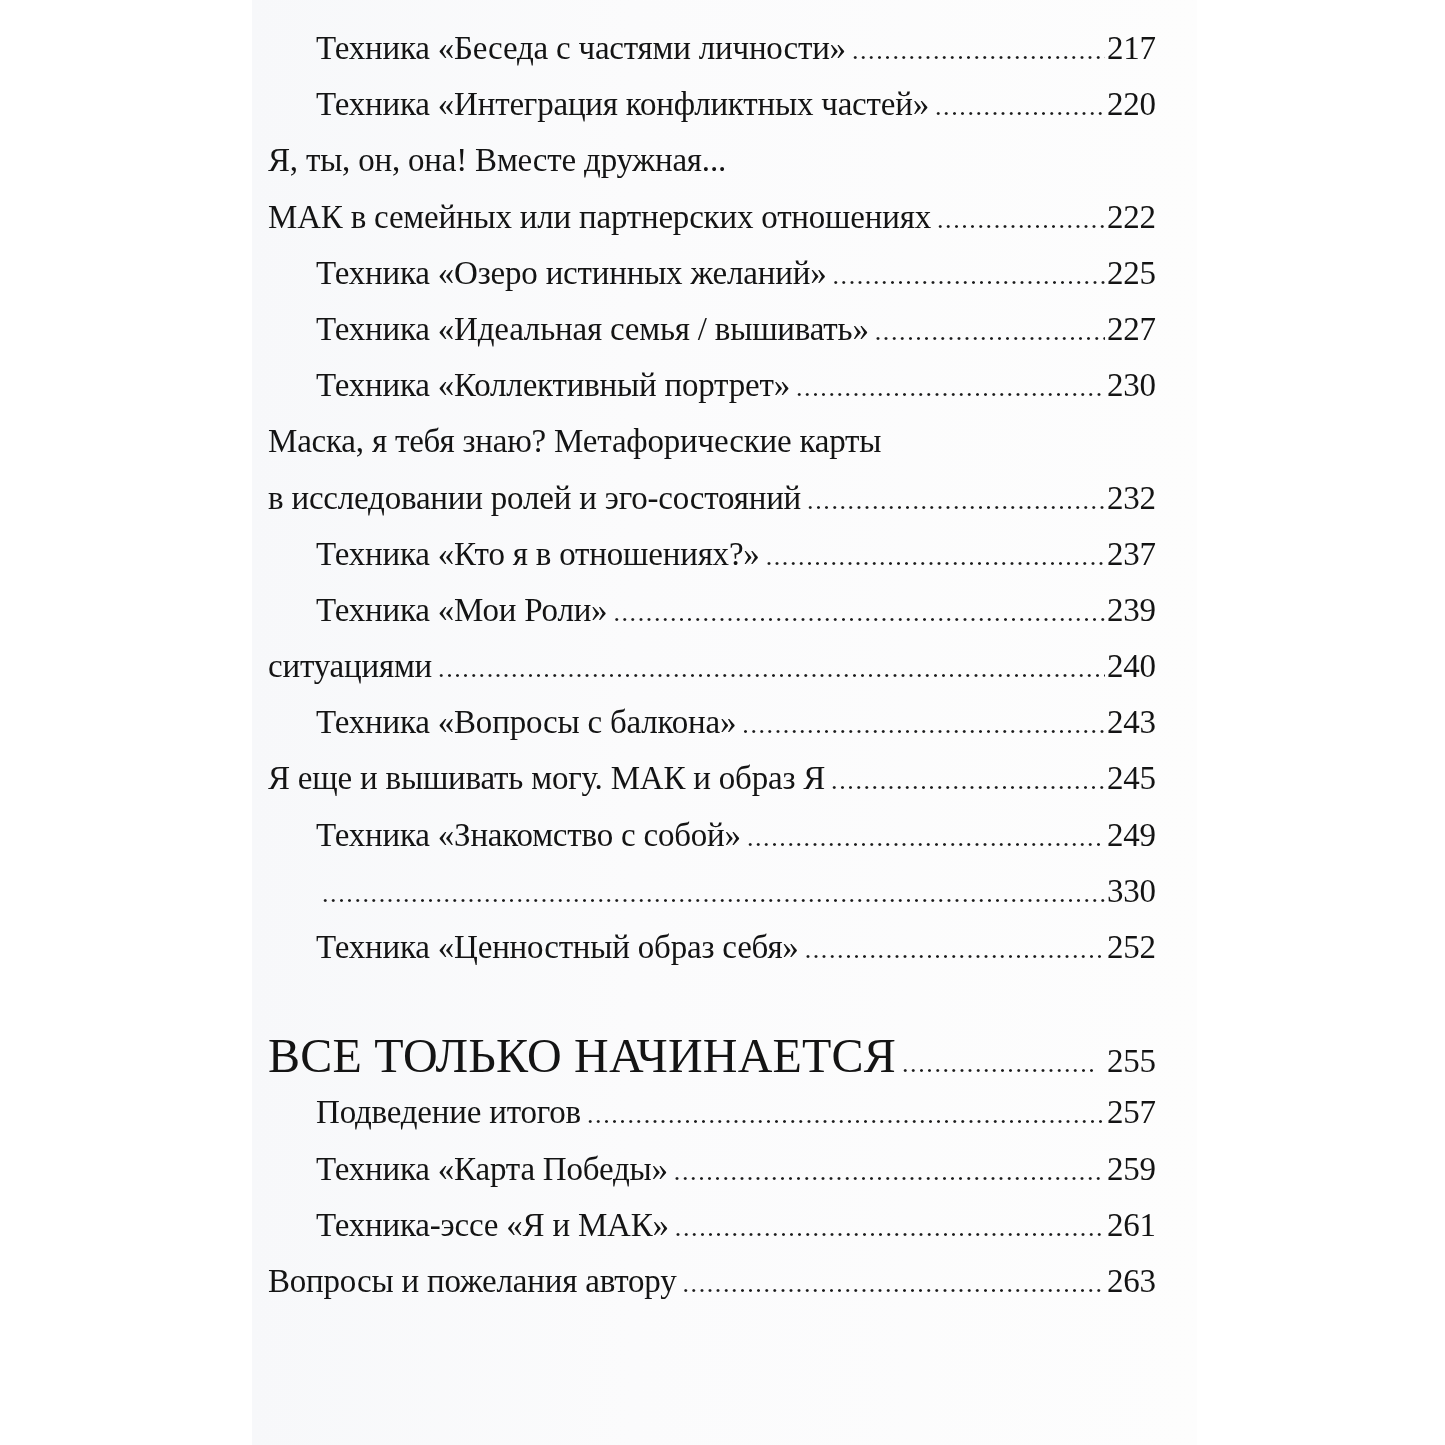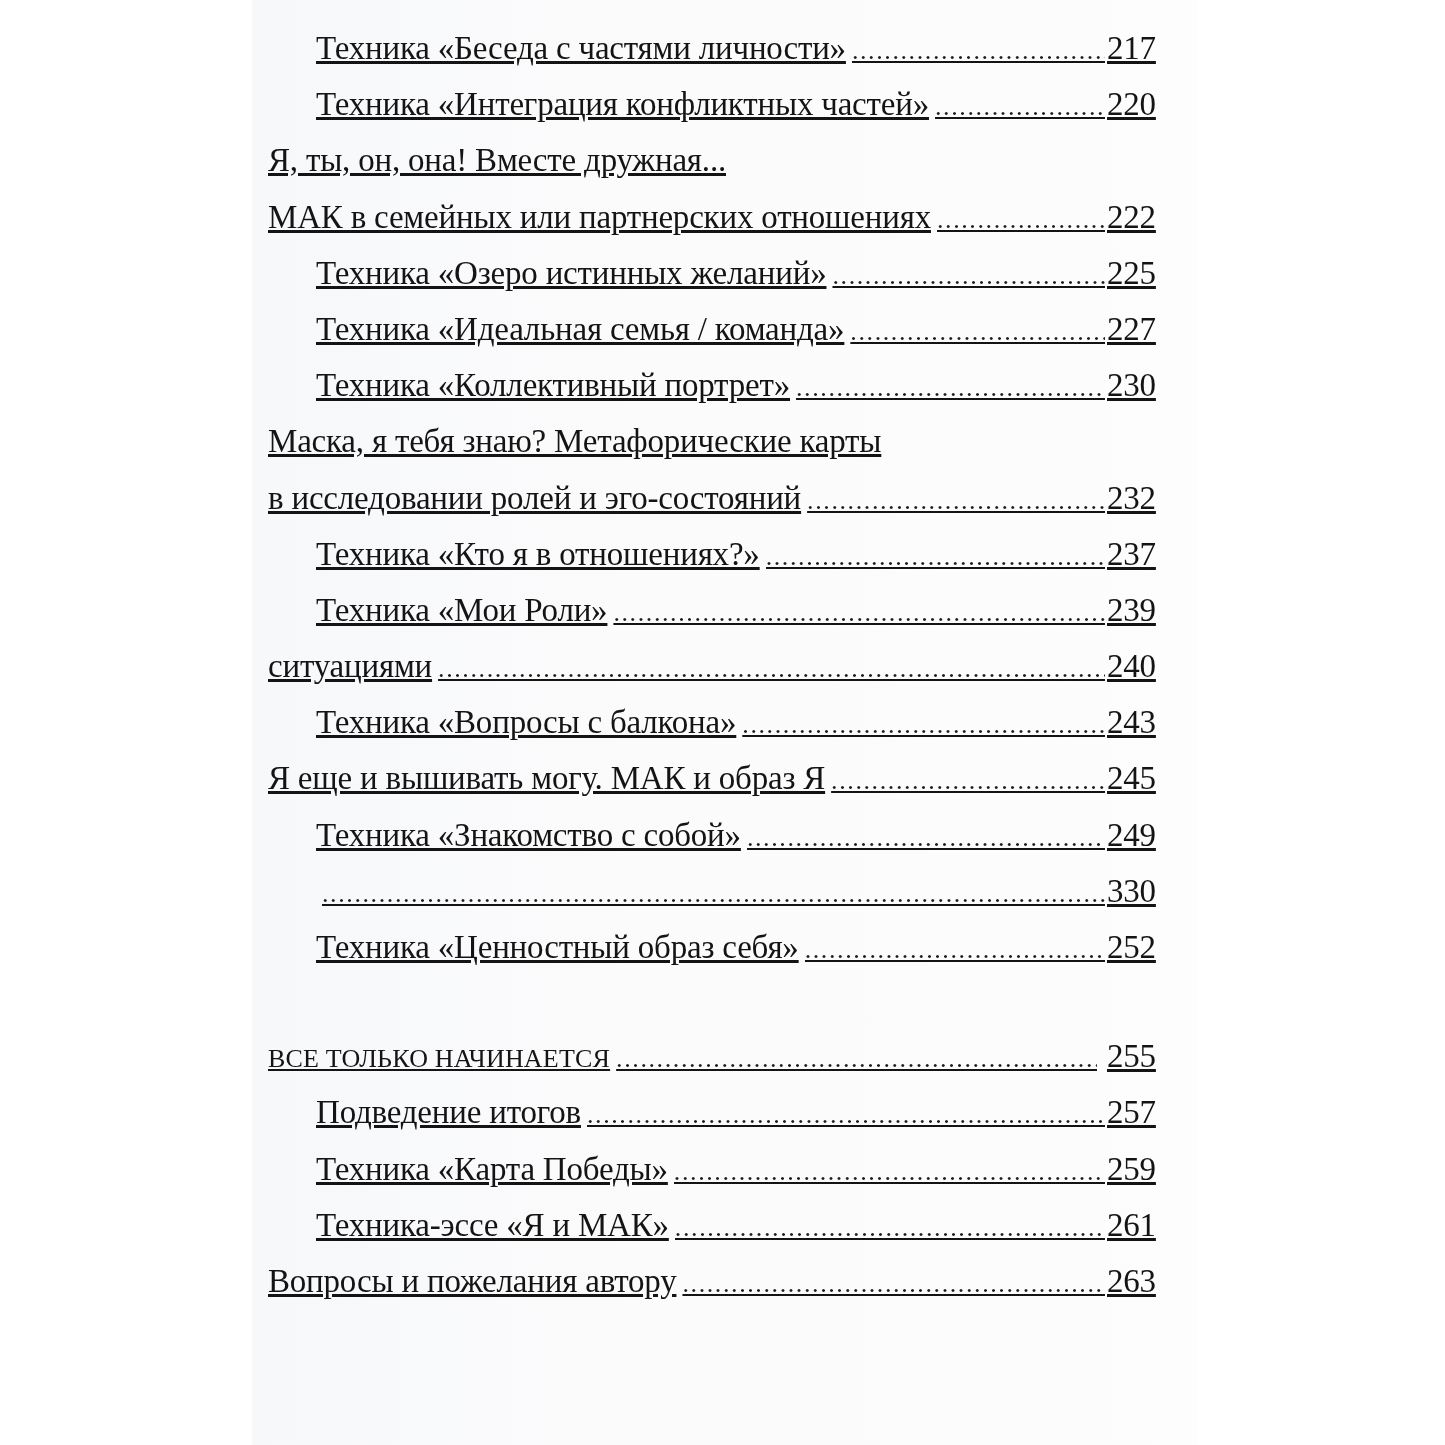--- a/index.html
+++ b/index.html
@@ -31,21 +31,20 @@
       font-size: 33px;
       letter-spacing: -0.2px;
     }
     .entry {
       position: relative;
       height: 56.2px;
       line-height: 56px;
       white-space: nowrap;
       display: flex;
       align-items: baseline;
-      text-decoration: underline;
     }
     .entry.indent {
       padding-left: 48px;
     }
     .entry .title {
       flex: 0 0 auto;
     }
     .entry .leader {
       flex: 1 1 auto;
       overflow: hidden;
@@ -58,21 +57,21 @@
       content: "........................................................................................................................................................................................................";
     }
     .entry .page-num {
       flex: 0 0 auto;
       min-width: 56px;
     }
     .entry.no-leader .leader::before {
       content: "";
     }
     .entry.heading .title {
-      font-size: 26px;
+      font-size: 48px;
       letter-spacing: 0.2px;
     }
     .entry.heading .page-num {
       margin-left: 8px;
     }
     .spacer {
       height: 53px;
     }
   </style>
 </head>
@@ -105,21 +104,21 @@
     <span class="page-num">222</span>
   </div>
 
   <div class="entry indent">
     <span class="title">Техника «Озеро истинных желаний»</span>
     <span class="leader"></span>
     <span class="page-num">225</span>
   </div>
 
   <div class="entry indent">
-    <span class="title">Техника «Идеальная семья / команда»</span>
+    <span class="title">Техника «Идеальная семья / вышивать»</span>
     <span class="leader"></span>
     <span class="page-num">227</span>
   </div>
 
   <div class="entry indent">
     <span class="title">Техника «Коллективный портрет»</span>
     <span class="leader"></span>
     <span class="page-num">230</span>
   </div>
 

